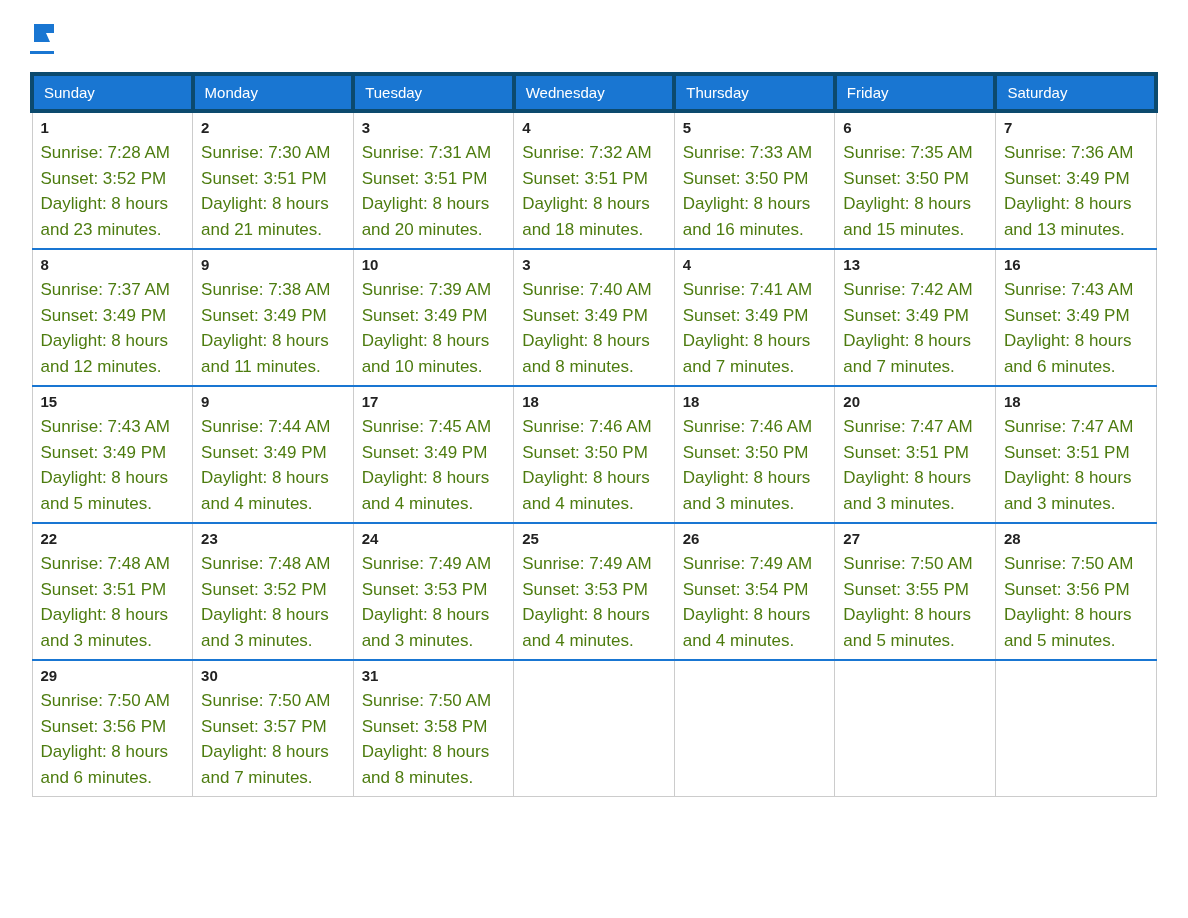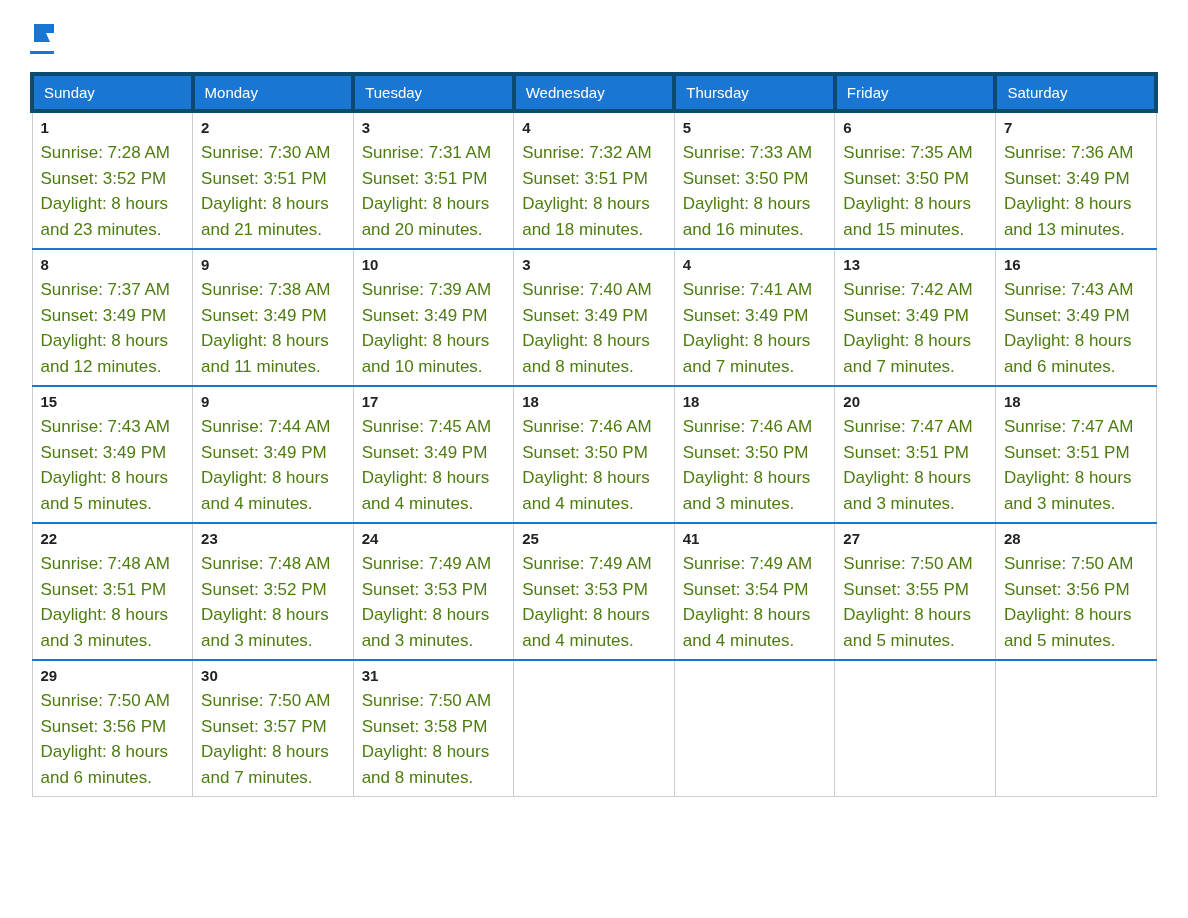--- a/index.html
+++ b/index.html
@@ -331,21 +331,21 @@
         </td>
         <td>
           <span class="day-number">25</span>
           <div class="day-info">
             Sunrise: 7:49 AM<br>
             Sunset: 3:53 PM<br>
             Daylight: 8 hours and 4 minutes.
           </div>
         </td>
         <td>
-          <span class="day-number">41</span>
+          <span class="day-number">26</span>
           <div class="day-info">
             Sunrise: 7:49 AM<br>
             Sunset: 3:54 PM<br>
             Daylight: 8 hours and 4 minutes.
           </div>
         </td>
         <td>
           <span class="day-number">27</span>
           <div class="day-info">
             Sunrise: 7:50 AM<br>

